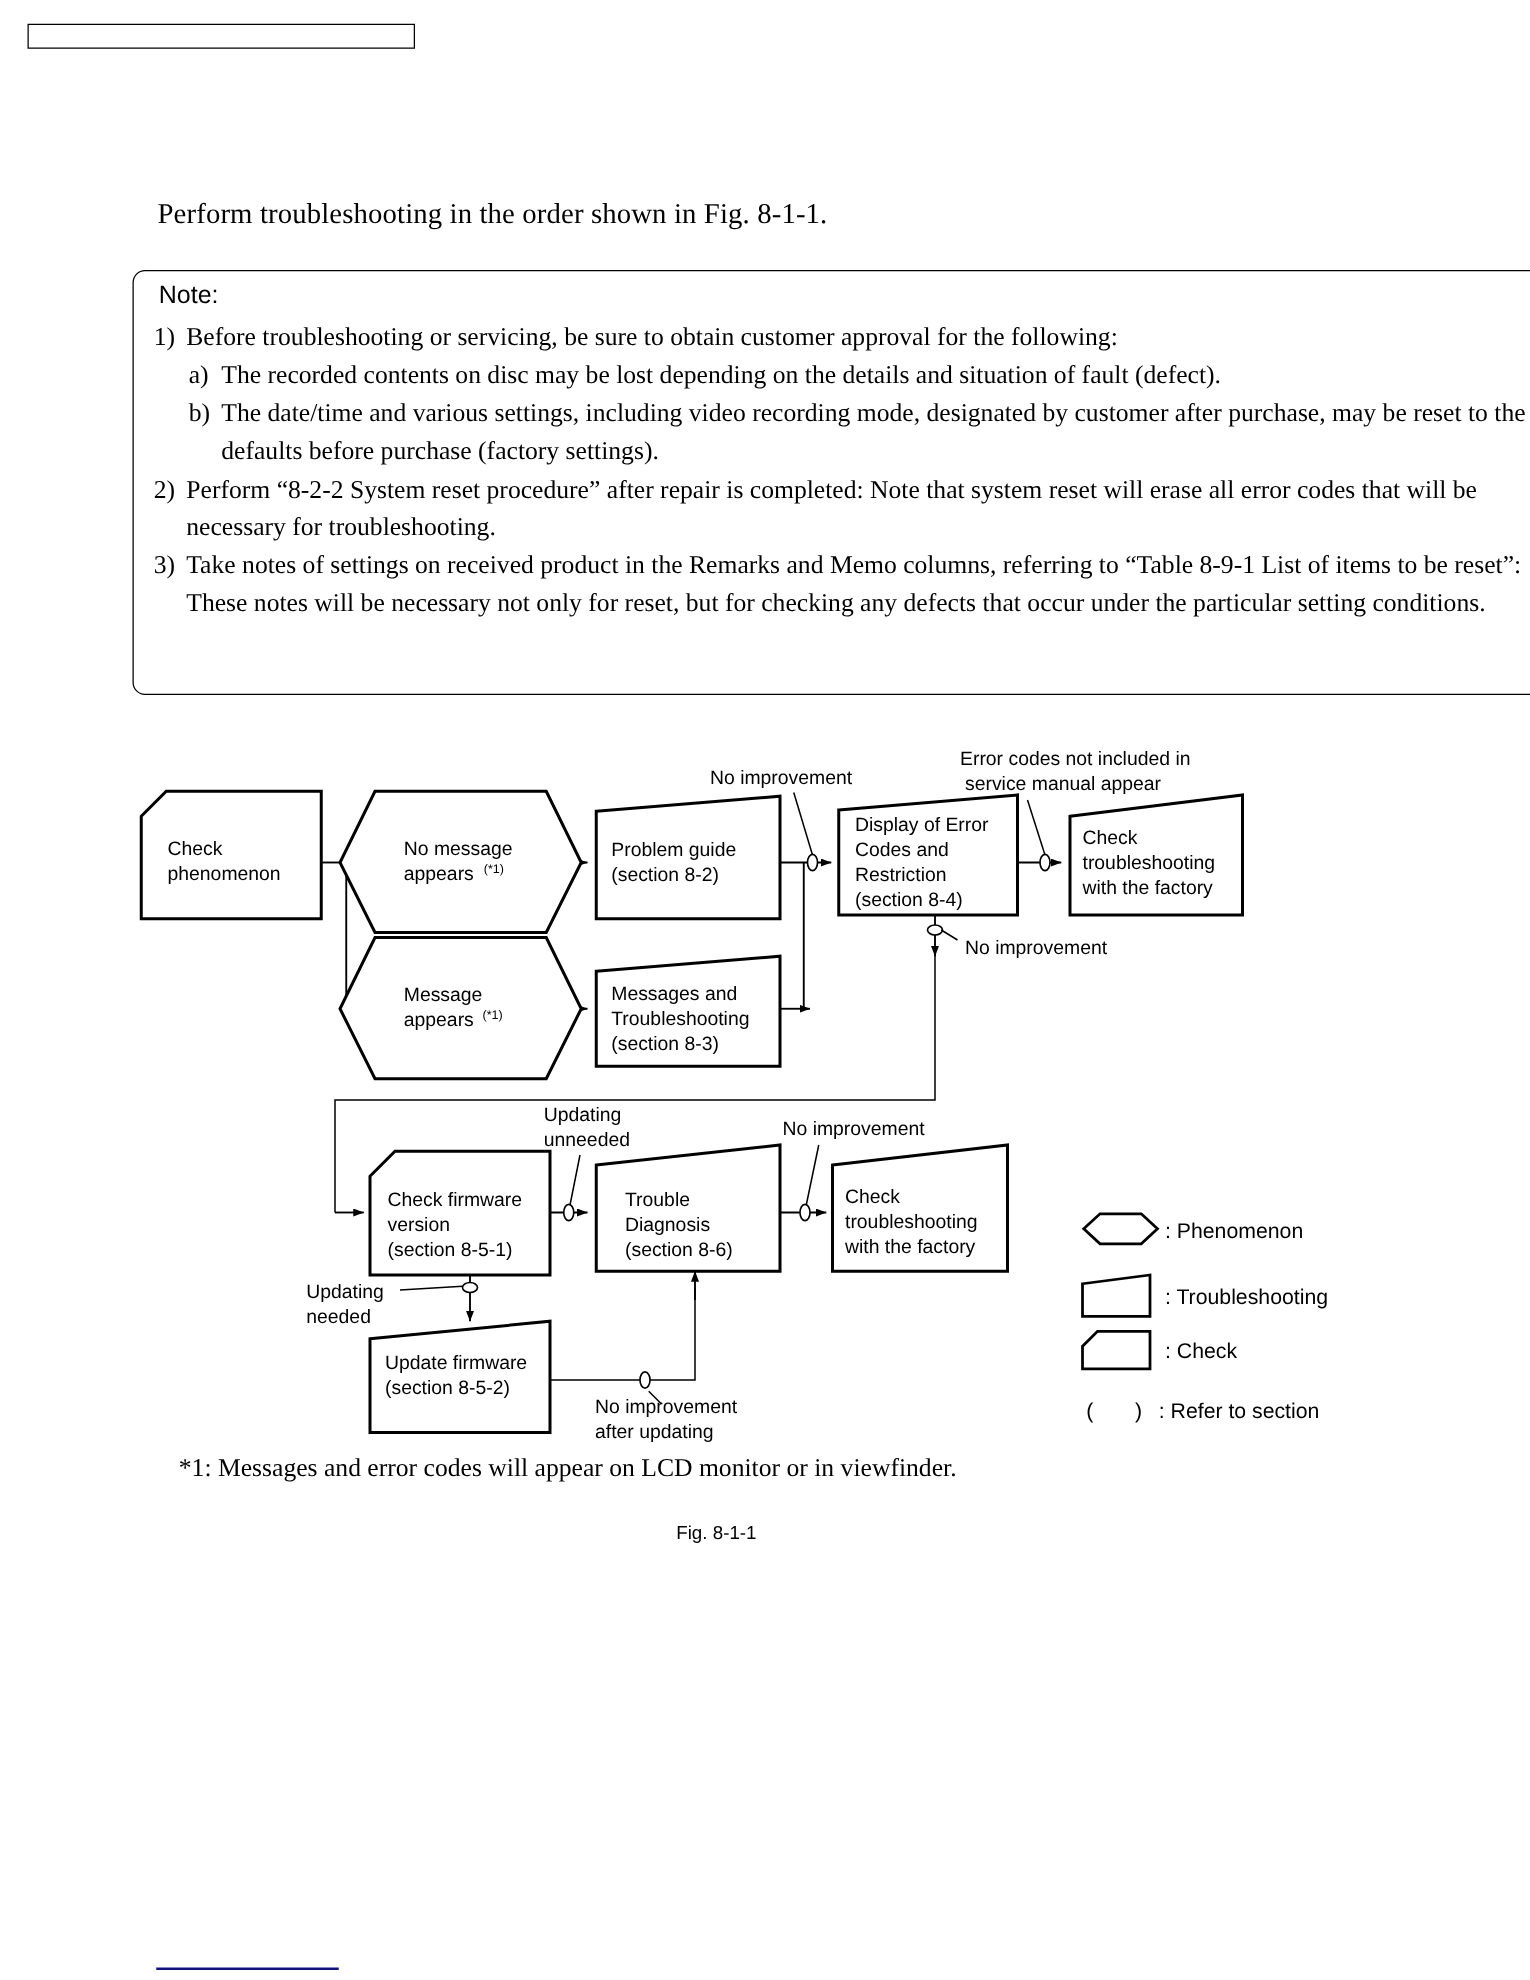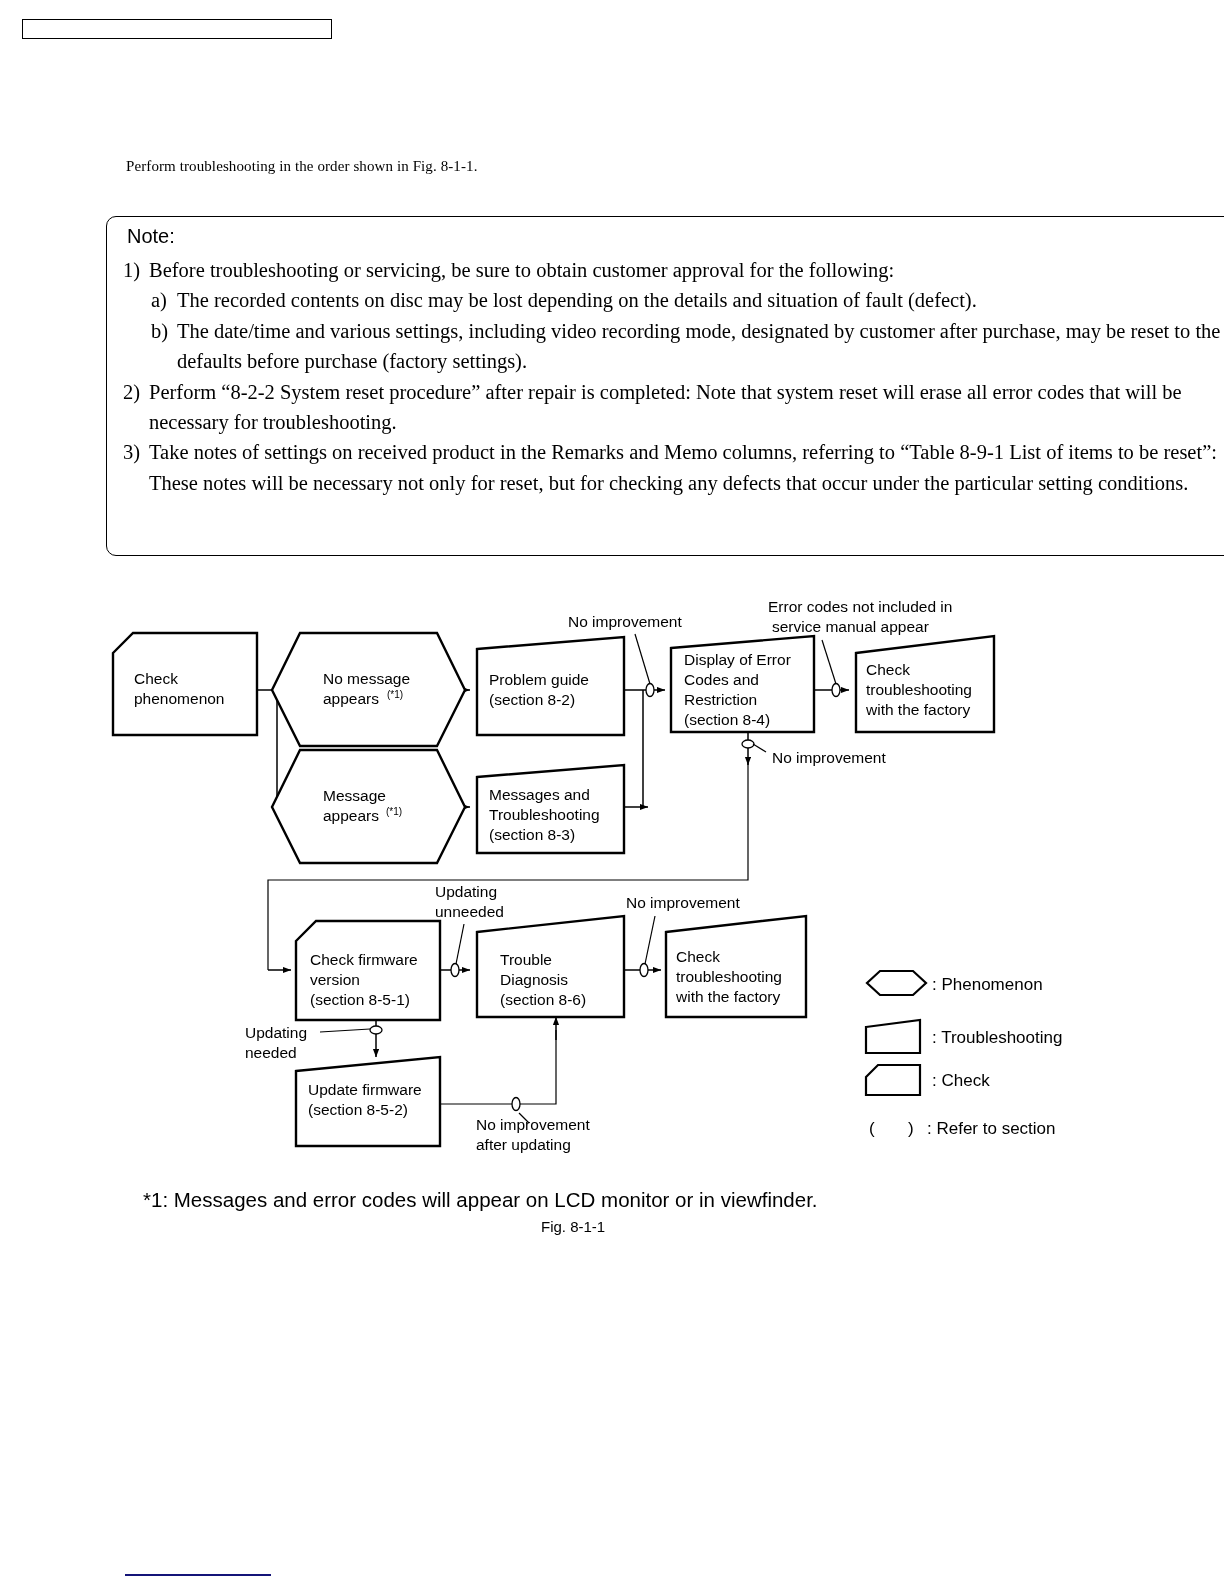--- a/index.html
+++ b/index.html
@@ -28,21 +28,21 @@
     box-sizing: border-box;
     background: #fff;
   }
 
   
   .intro-line {
     position: absolute;
     left: 126px;
     top: 158px;
     font-family: "Liberation Serif", serif;
-    font-size: 15px;
+    font-size: 23px;
     letter-spacing: 0.1px;
     white-space: nowrap;
   }
 
   
   .note-box {
     position: absolute;
     left: 106px;
     top: 216px;
     width: 1140px;
@@ -149,22 +149,22 @@
   .legend-text {
     font-family: "Liberation Sans", sans-serif;
     font-size: 17px;
     fill: #000;
   }
 
   
   .footnote {
     position: absolute;
     left: 143px;
-    top: 1188px;
-    font-family: Liberation Sans, sans-serif;
+    top: 1164px;
+    font-family: Liberation Serif, serif;
     font-size: 20.5px;
     white-space: nowrap;
   }
   .fig-caption {
     position: absolute;
     left: 541px;
     top: 1218px;
     font-family: "Liberation Sans", sans-serif;
     font-size: 15px;
   }

